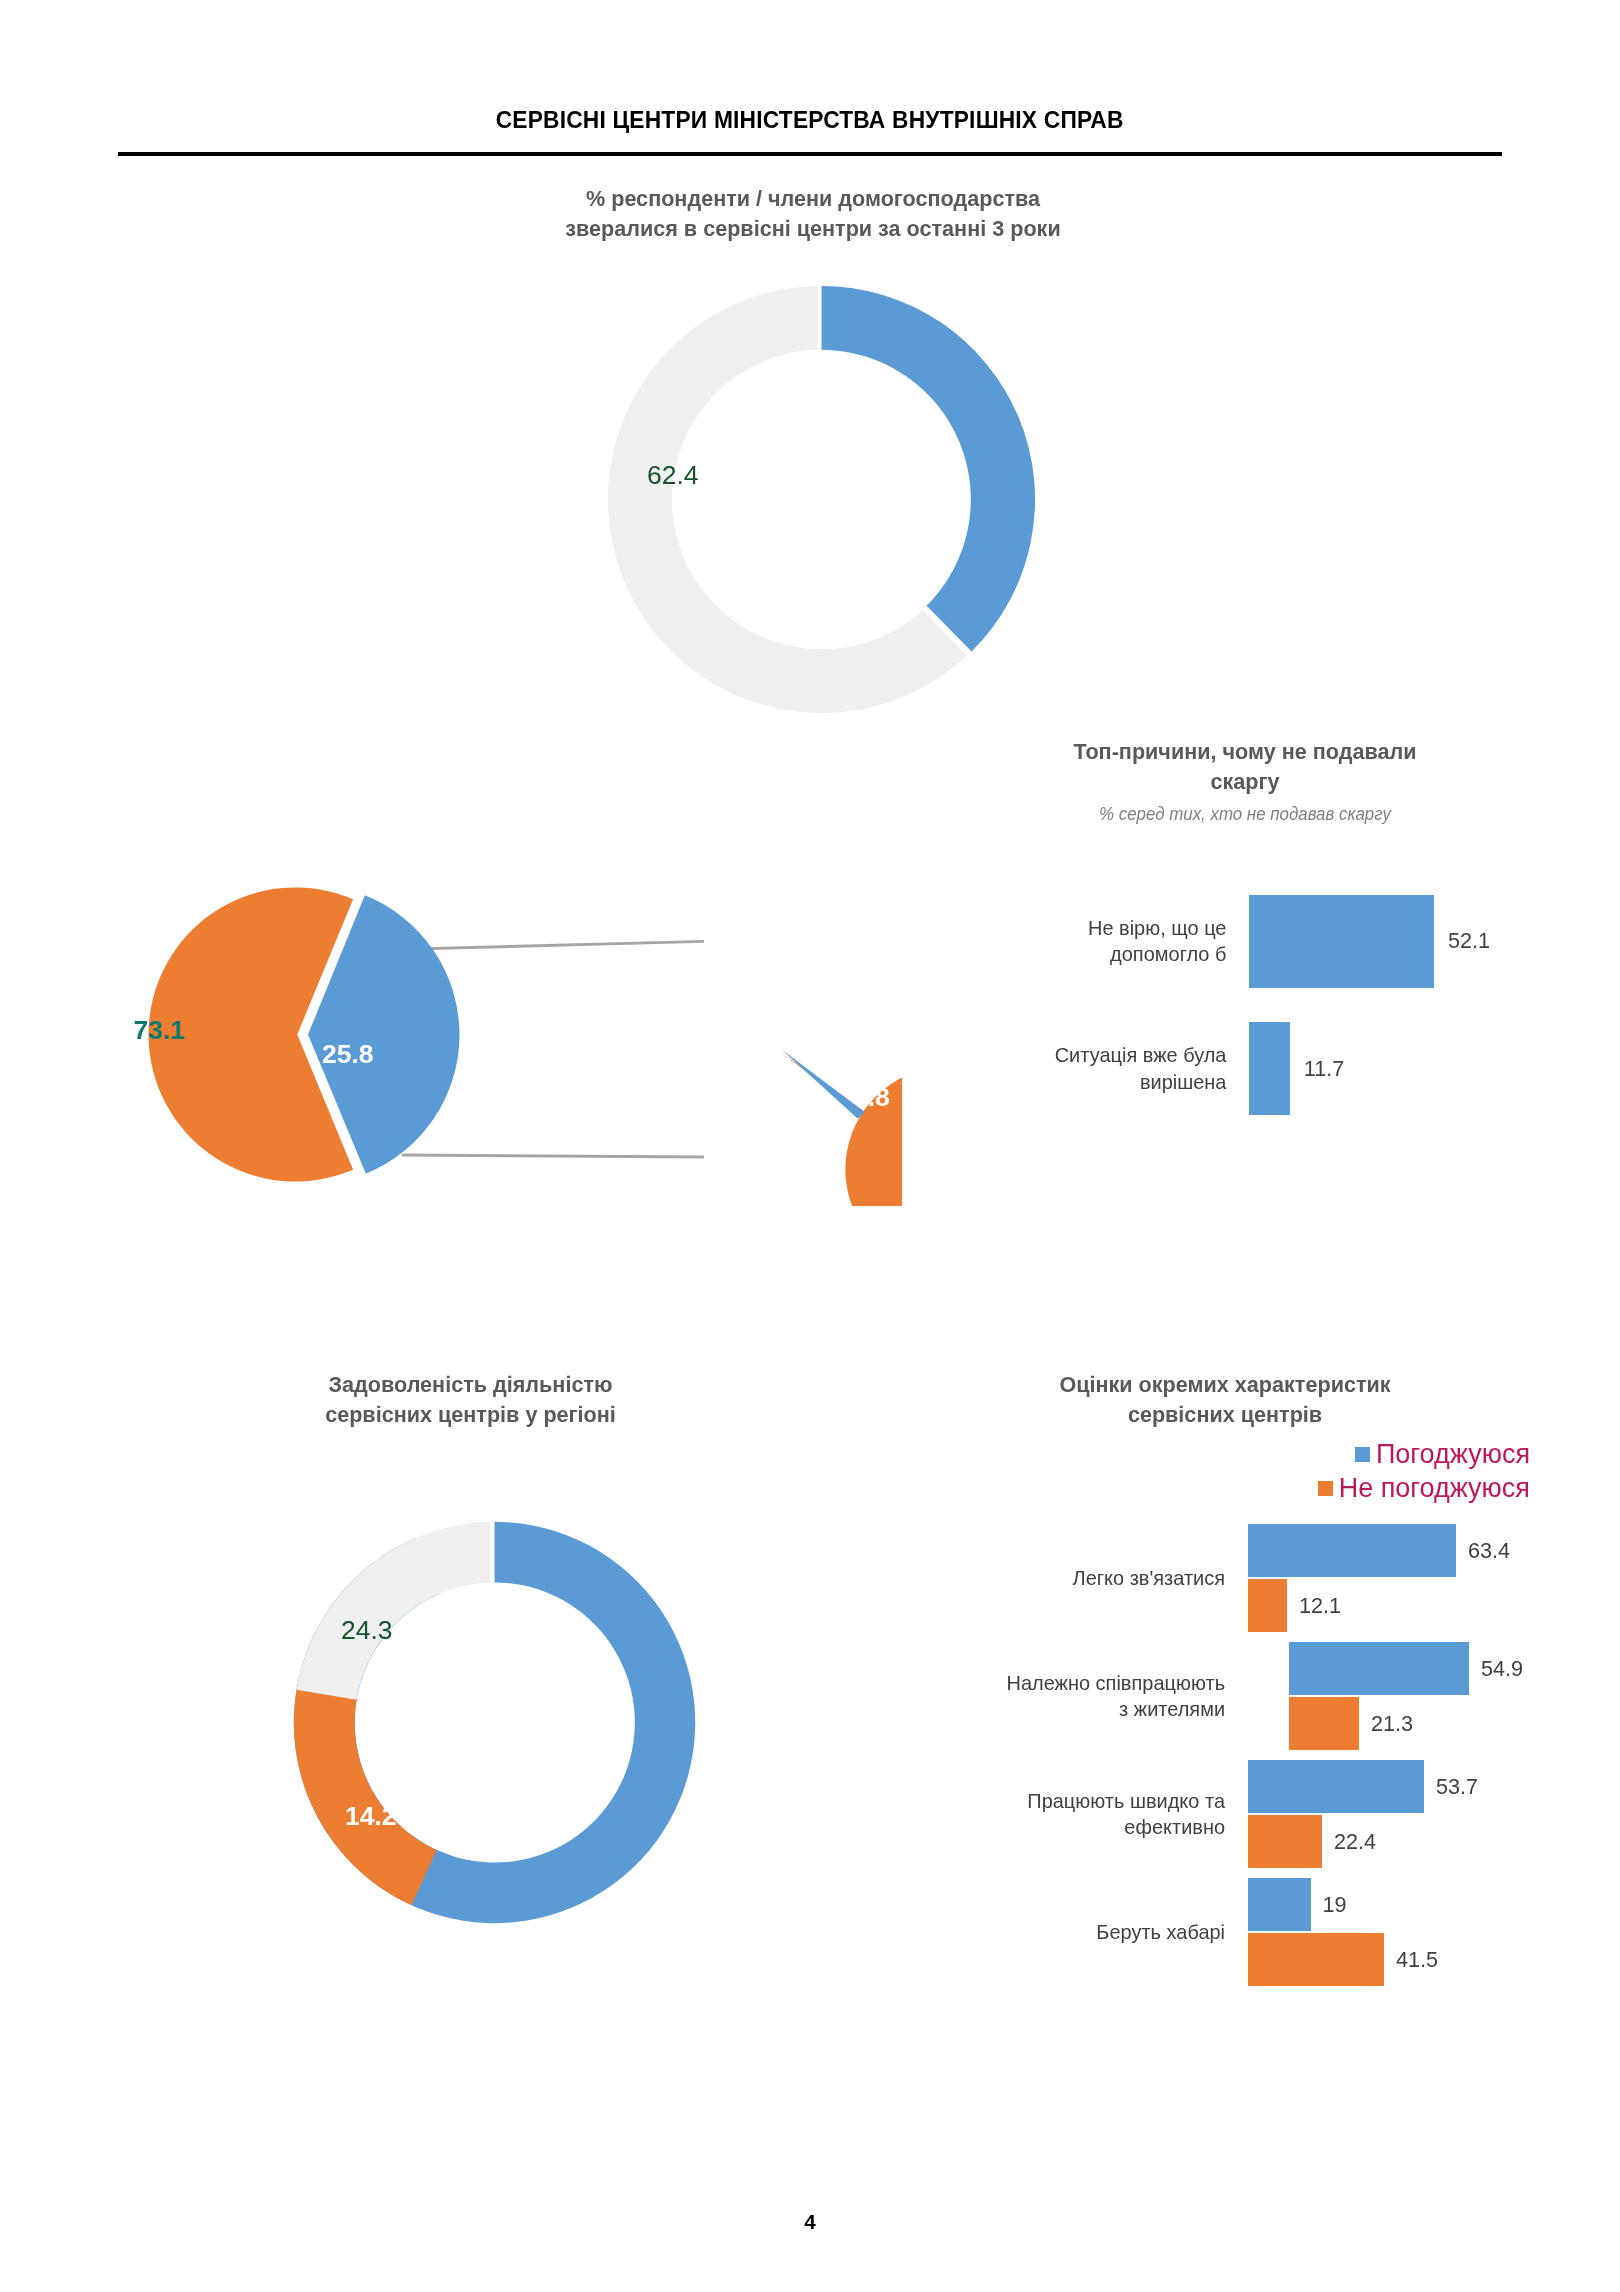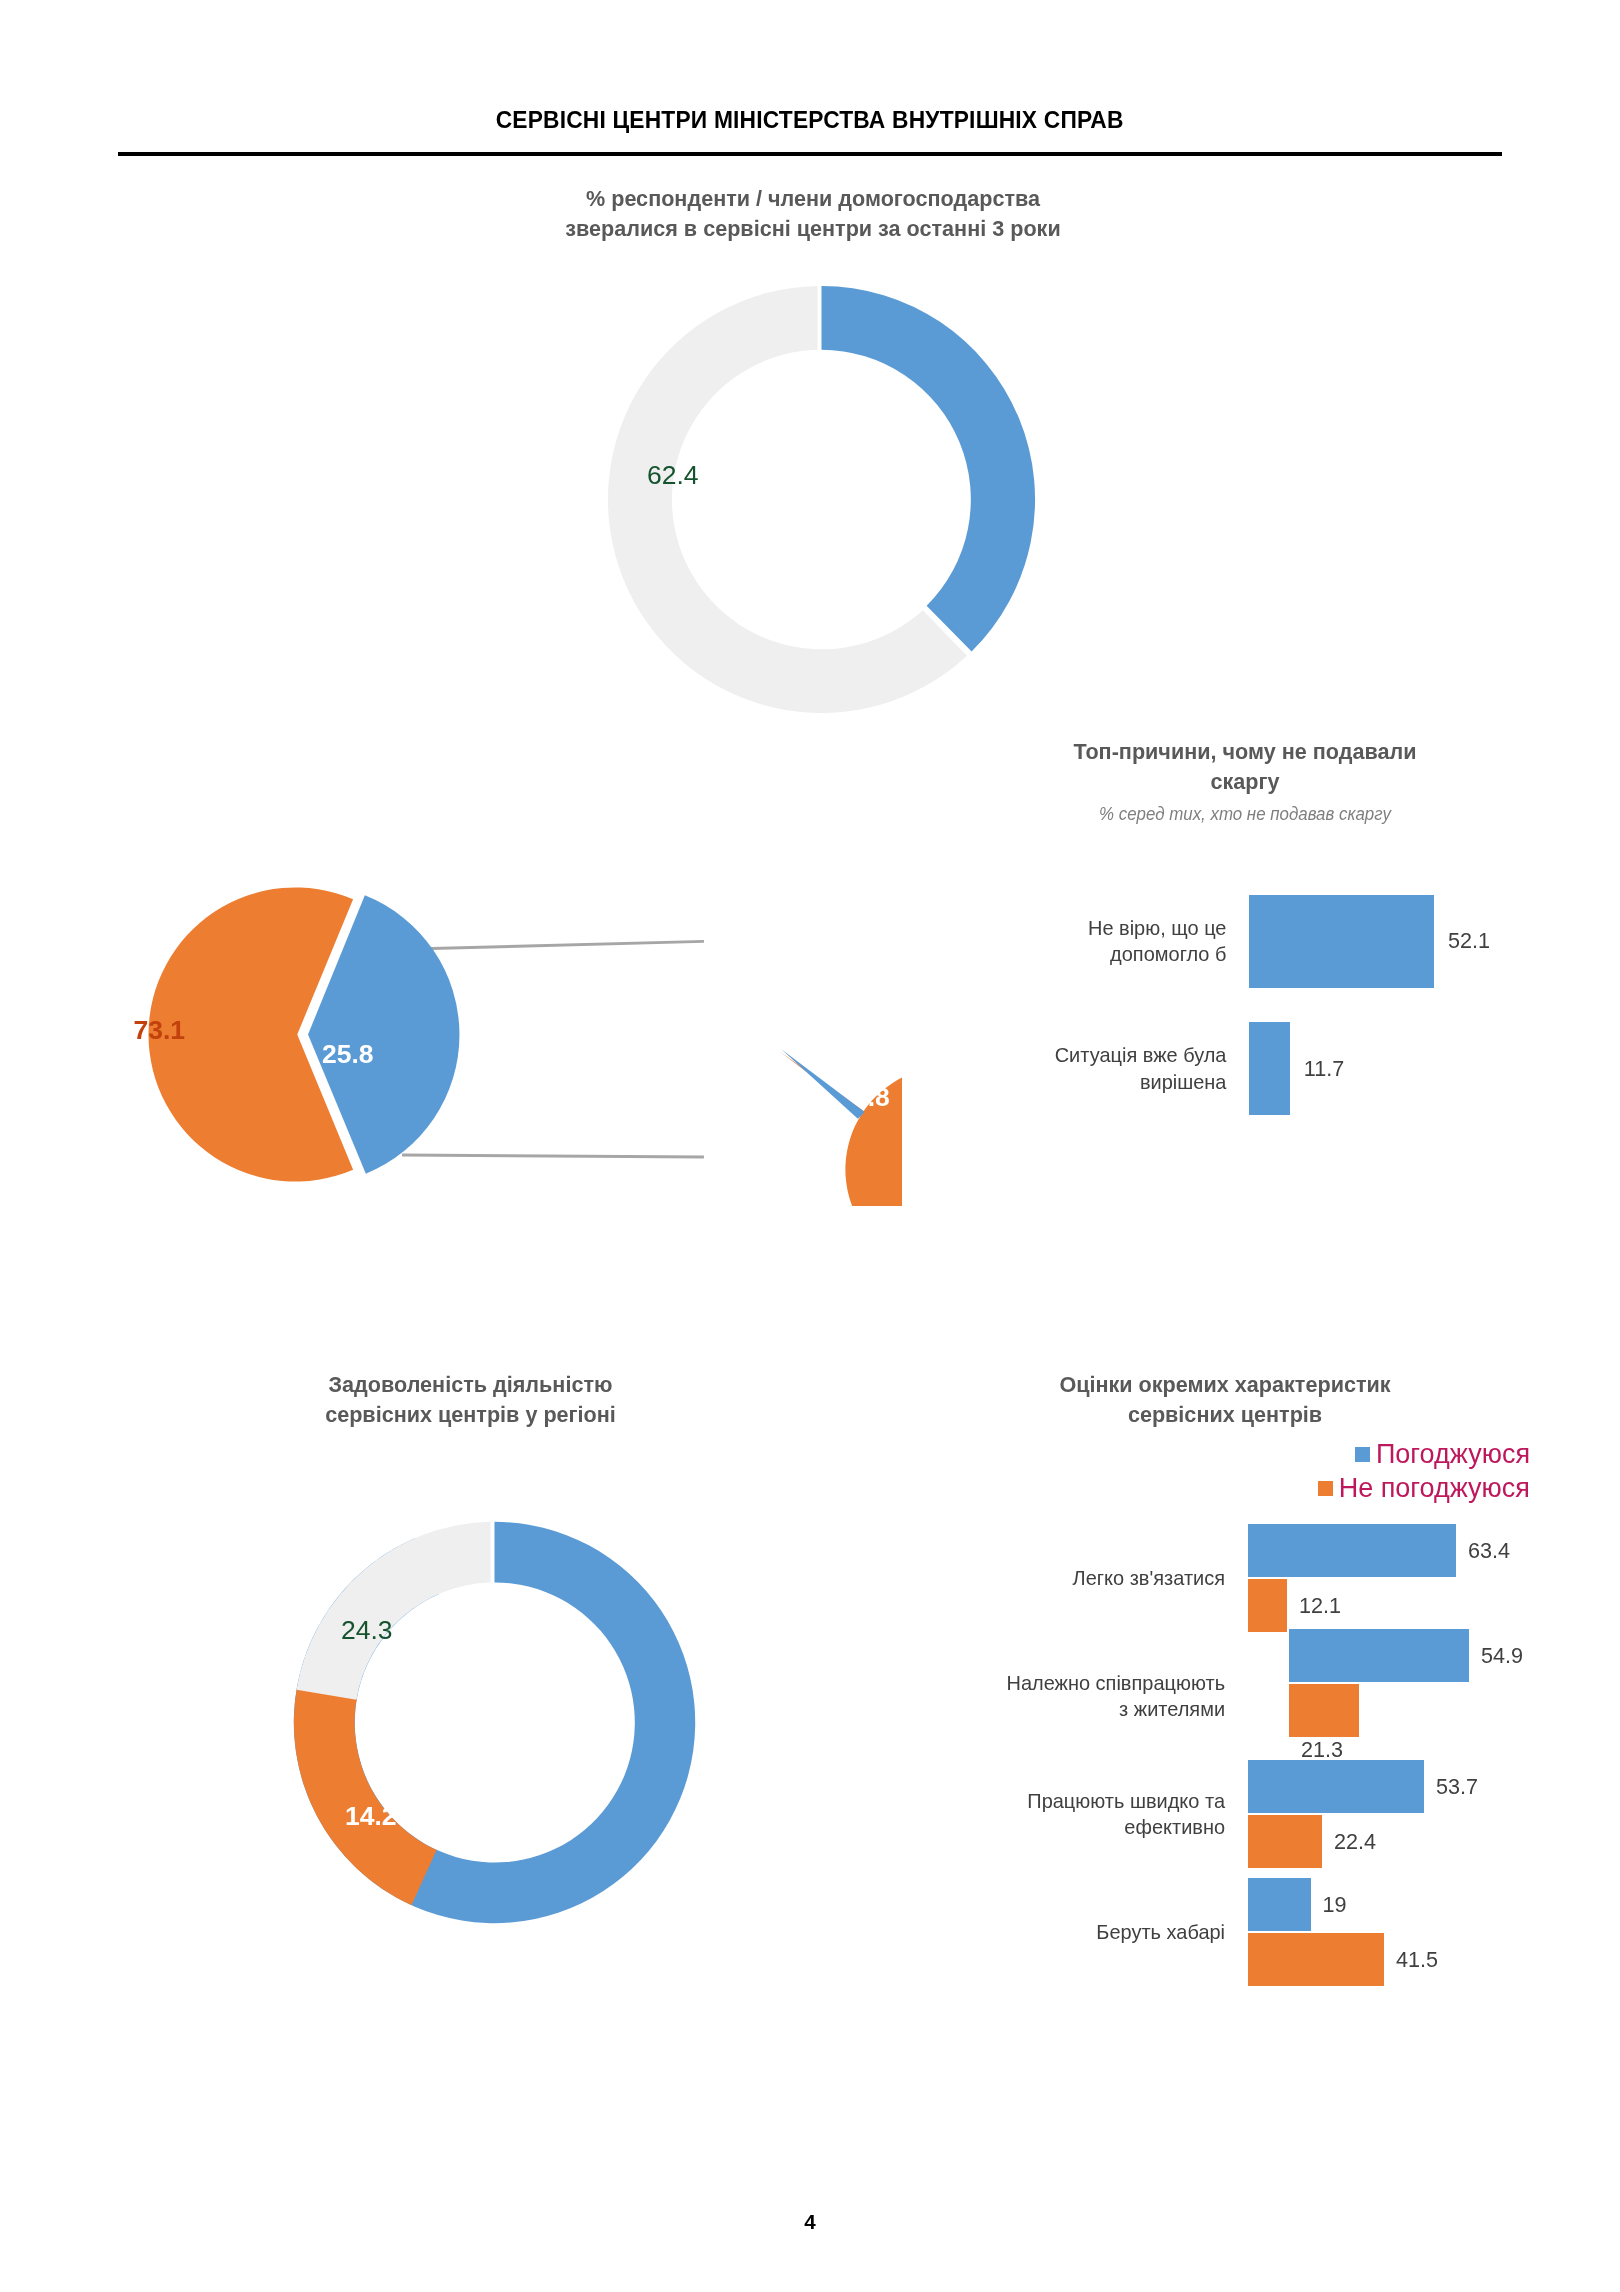--- a/index.html
+++ b/index.html
@@ -133,21 +133,21 @@
           <path fill="#5b9bd5" d="M 193 175 L 251 33 A 153 153 0 0 1 252 317 Z"></path>
         </g>
       </g>
 
       <g>
         <path fill="#ed7d31" d="M 685 192 L 771 253 A 105 105 0 1 1 769 256 Z"></path>
         <path fill="#5b9bd5" d="M 687 190 L 772 254 A 105 105 0 0 1 765 261 Z"></path>
       </g>
     </svg>
 
-    <div style="position:absolute;left:25.5px;top:152px;font-size:26.5px;font-weight:bold;color:#c2410c;">73.1</div>
+    <div style="position:absolute;left:25.5px;top:152px;font-size:26.5px;font-weight:bold;color:#0f766e;">73.1</div>
     <div style="position:absolute;left:214px;top:176px;font-size:26.5px;font-weight:bold;color:#fff;">25.8</div>
     <div style="position:absolute;left:539px;top:111px;font-size:26.5px;font-weight:bold;color:#fff;">25.0</div>
     <div style="position:absolute;left:745px;top:219px;font-size:26.5px;font-weight:bold;color:#fff;">0.8</div>
   </div>
 
   <div style="position:absolute;left:961px;top:737px;width:568px;">
     <div class="chart-title">Топ-причини, чому не подавали</div>
     <div class="chart-title">скаргу</div>
     <div class="chart-subtitle" style="margin-top:5.9px;">% серед тих, хто не подавав скаргу</div>
   </div>
@@ -248,21 +248,21 @@
     <div class="bar-row" style="height:118px;">
       <div class="bar-cat" style="width:348px;">
         <div>Належно співпрацюють</div>
         <div>з жителями</div>
       </div>
       <div style="flex:1;padding-left:41px;">
         <div style="display:flex;align-items:center;">
           <div class="bar" style="width:180px;height:53px;"></div>
           <div class="bar-val" style="margin-left:11.8px;">54.9</div>
         </div>
-        <div style="display:flex;align-items:flex-start;margin-top:2px;flex-direction:column;">
+        <div style="display:flex;align-items:center;margin-top:2px;">
           <div class="bar orange" style="width:70px;height:53px;"></div>
           <div class="bar-val" style="margin-left:11.8px;">21.3</div>
         </div>
       </div>
     </div>
 
     <div class="bar-row" style="height:118px;">
       <div class="bar-cat" style="width:348px;">
         <div>Працюють швидко та</div>
         <div>ефективно</div>

